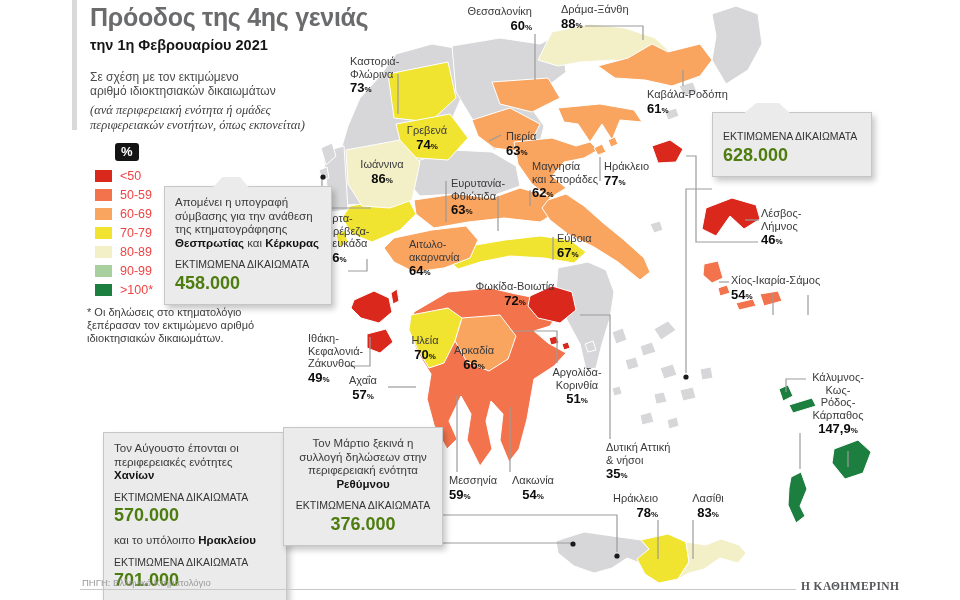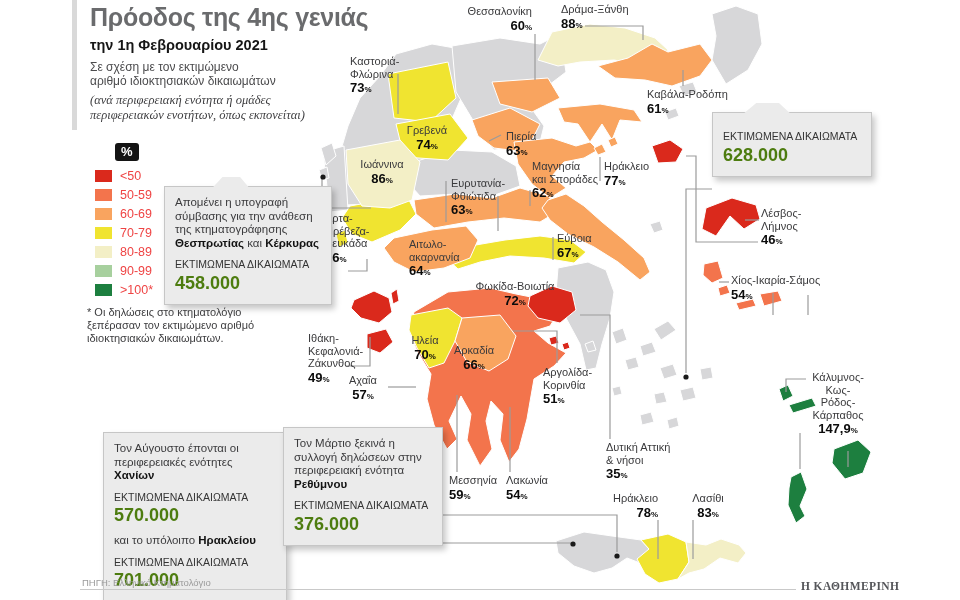--- a/index.html
+++ b/index.html
@@ -2,21 +2,21 @@
 <html><head>
 <meta charset="utf-8">
 <style>
   html,body{margin:0;padding:0}
   body{width:960px;height:600px;position:relative;background:#fff;overflow:hidden;
        font-family:"Liberation Sans",sans-serif;-webkit-font-smoothing:antialiased}
   .leftbar{position:absolute;left:72px;top:0;width:5px;height:130px;background:#d9d9d9}
   .header{position:absolute;left:90px;top:4px;z-index:4}
   .header h1{margin:0;font-size:25px;line-height:26px;font-weight:bold;color:#6a6b6d;letter-spacing:-.3px}
   .header .date{margin-top:7px;font-size:14.5px;font-weight:bold;color:#161616}
-  .header .desc{margin-top:7px;font-size:12px;line-height:14px;color:#4c4c4e}
+  .header .desc{margin-top:17px;font-size:12px;line-height:14px;color:#4c4c4e}
   .header .desc-italic{margin-top:5px;font-family:"Liberation Serif",serif;font-style:italic;
        font-size:12.5px;line-height:14.5px;color:#3e3e40}
   #legend{position:absolute;left:95px;top:142px;z-index:4}
   .lg-badge{display:inline-block;margin-left:20px;margin-bottom:5px;background:#141414;color:#fff;
        font-weight:bold;font-size:13px;padding:1px 6px 2px;border-radius:3px}
   .lg-row{display:flex;align-items:center;height:19px}
   .lg-sw{width:17px;height:12px;margin-right:8px;flex:0 0 auto}
   .lg-lb{font-size:12.5px;color:#ef4444}
   .note{position:absolute;left:87px;top:306px;width:172px;font-size:11px;line-height:13px;color:#3d3d3f;z-index:4}
   .map-label{position:absolute;z-index:2;font-size:11px;line-height:12.5px;color:#3a3a3c}
@@ -282,33 +282,33 @@
       <div class="rl-pct"><span class="n">70</span><span class="s">%</span></div>
     </div>
     <div class="map-label" style="left: 446px; top: 344px; width: 56px; text-align: center;">
       <div class="rl-name">Αρκαδία</div>
       <div class="rl-pct"><span class="n">66</span><span class="s">%</span></div>
     </div>
     <div class="map-label" style="left: 340px; top: 374px; width: 46px; text-align: center;">
       <div class="rl-name">Αχαΐα</div>
       <div class="rl-pct"><span class="n">57</span><span class="s">%</span></div>
     </div>
-    <div class="map-label" style="left: 543px; top: 366px; width: 68px; text-align: left;">
+    <div class="map-label" style="left: 543px; top: 366px; width: 68px; text-align: center;">
       <div class="rl-name">Αργολίδα-<br>Κορινθία</div>
       <div class="rl-pct"><span class="n">51</span><span class="s">%</span></div>
     </div>
     <div class="map-label" style="left: 606px; top: 441px; width: 84px; text-align: left;">
       <div class="rl-name">Δυτική Αττική<br>&amp; νήσοι</div>
       <div class="rl-pct"><span class="n">35</span><span class="s">%</span></div>
     </div>
     <div class="map-label" style="left: 449px; top: 474px; width: 60px; text-align: left;">
       <div class="rl-name">Μεσσηνία</div>
       <div class="rl-pct"><span class="n">59</span><span class="s">%</span></div>
     </div>
-    <div class="map-label" style="left: 506px; top: 474px; width: 54px; text-align: left;">
+    <div class="map-label" style="left: 506px; top: 474px; width: 54px; text-align: center;">
       <div class="rl-name">Λακωνία</div>
       <div class="rl-pct"><span class="n">54</span><span class="s">%</span></div>
     </div>
     <div class="map-label" style="left: 602px; top: 492px; width: 56px; text-align: right;">
       <div class="rl-name">Ηράκλειο</div>
       <div class="rl-pct"><span class="n">78</span><span class="s">%</span></div>
     </div>
     <div class="map-label" style="left: 686px; top: 492px; width: 44px; text-align: center;">
       <div class="rl-name">Λασίθι</div>
       <div class="rl-pct"><span class="n">83</span><span class="s">%</span></div>
@@ -339,21 +339,21 @@
       <div class="co-val">628.000</div>
     </div>
     <div class="callout" style="left: 103px; top: 432px; width: 162px;">
       <p class="co-body"><span>Τον Αύγουστο έπονται οι περιφερειακές ενότητες </span><b>Χανίων</b></p>
       <div class="co-est">ΕΚΤΙΜΩΜΕΝΑ ΔΙΚΑΙΩΜΑΤΑ</div>
       <div class="co-val">570.000</div>
       <p class="co-body" style="margin-top: 8px;"><span>και το υπόλοιπο </span><b>Ηρακλείου</b></p>
       <div class="co-est">ΕΚΤΙΜΩΜΕΝΑ ΔΙΚΑΙΩΜΑΤΑ</div>
       <div class="co-val">701.000</div>
     </div>
-    <div class="callout" style="left: 283px; top: 427px; width: 138px;">
+    <div class="callout" style="left: 283px; top: 427px; width: 138px; text-align: center;">
       <p class="co-body"><span>Τον Μάρτιο ξεκινά η συλλογή δηλώσεων στην περιφερειακή ενότητα </span><b>Ρεθύμνου</b></p>
       <div class="co-est">ΕΚΤΙΜΩΜΕΝΑ ΔΙΚΑΙΩΜΑΤΑ</div>
       <div class="co-val">376.000</div>
     </div>
   </div>
 
 <div class="source">ΠΗΓΗ: Ελληνικό Κτηματολόγιο</div>
 <div class="bottomrule"></div>
 <div class="logo">Η ΚΑΘΗΜΕΡΙΝΗ</div>
 

